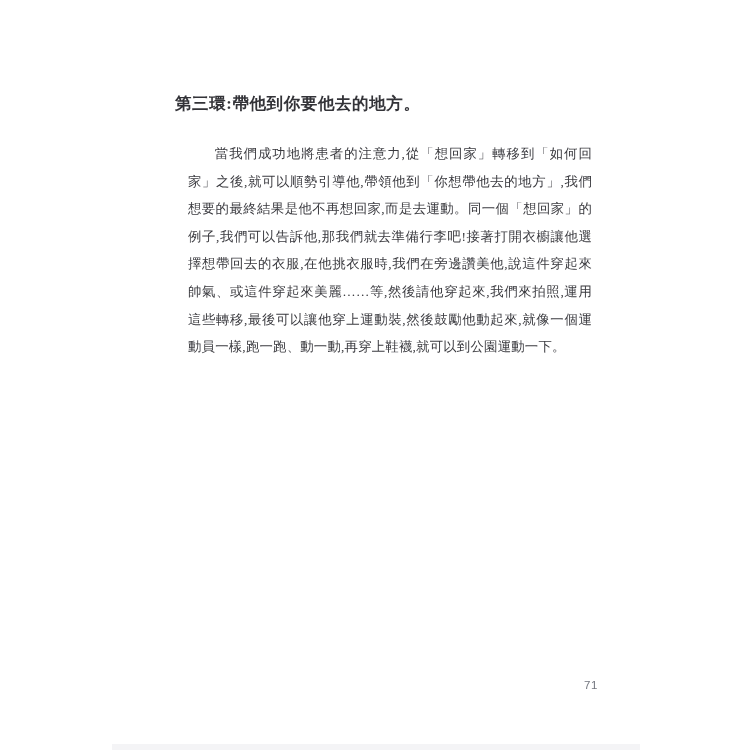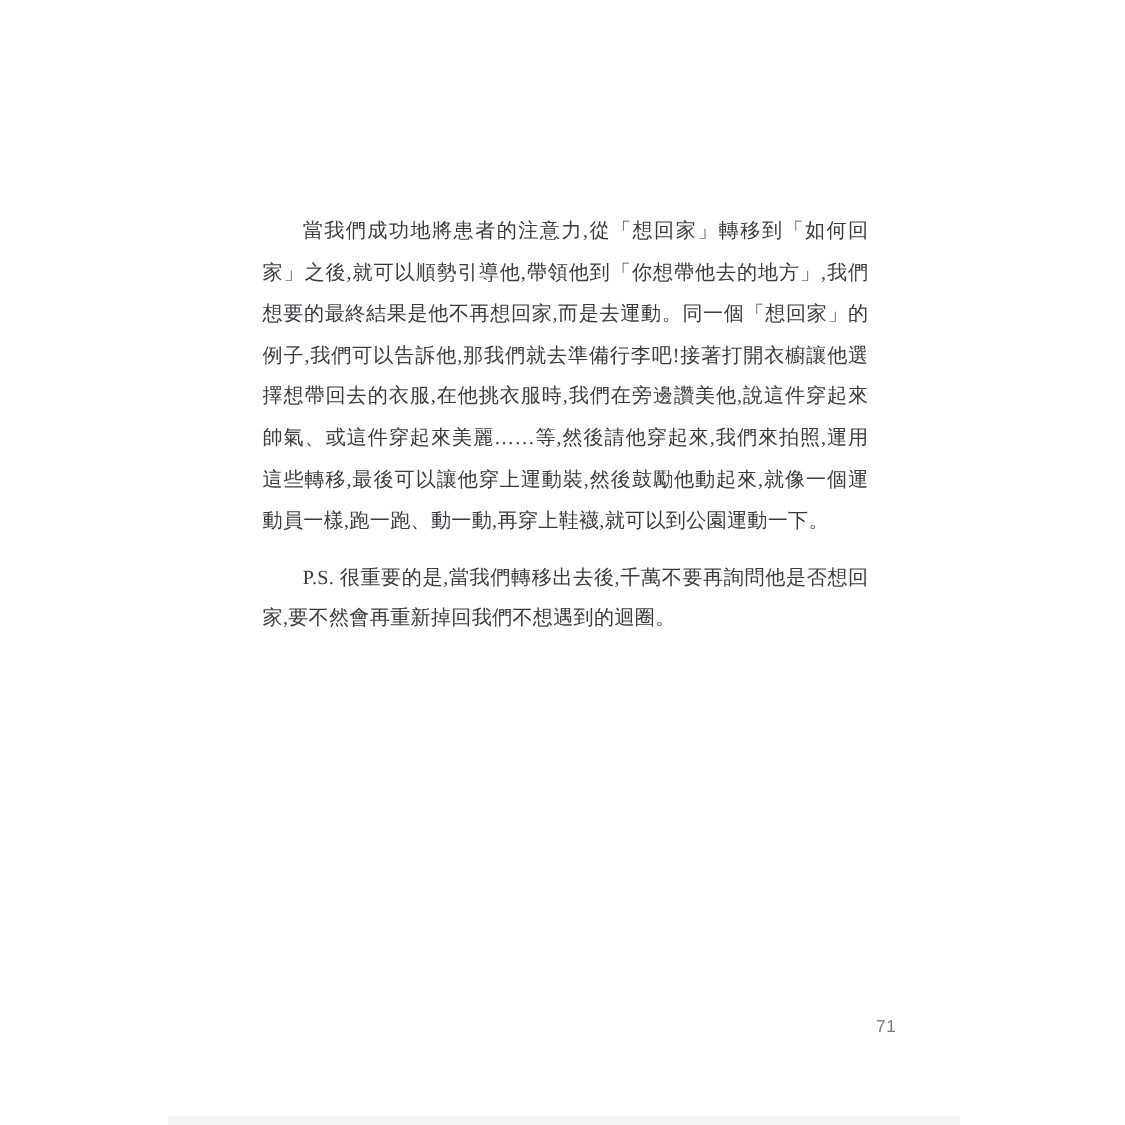--- a/index.html
+++ b/index.html
@@ -21,21 +21,21 @@
     top: 93px;
     margin: 0;
     font-size: 16.5px;
     font-weight: bold;
     letter-spacing: 0.6px;
     color: #333338;
     white-space: nowrap;
   }
   .body-text {
     position: absolute;
-    left: 175px;
+    left: 188px;
     top: 140px;
     width: 404px;
     font-size: 13.4px;
     line-height: 27.6px;
     text-align: justify;
     color: #3a3a3f;
     letter-spacing: 0.2px;
     word-break: break-all;
   }
   .body-text p {
@@ -61,23 +61,23 @@
     width: 528px;
     height: 6px;
     background: #f4f4f6;
   }
 </style>
 </head>
 <body>
 
 <div class="sheet">
 
+  <h1 class="heading">第三環:帶他到你要他去的地方。</h1>
 
   <div class="body-text">
     <p>當我們成功地將患者的注意力,從「想回家」轉移到「如何回家」之後,就可以順勢引導他,帶領他到「你想帶他去的地方」,我們想要的最終結果是他不再想回家,而是去運動。同一個「想回家」的例子,我們可以告訴他,那我們就去準備行李吧!接著打開衣櫥讓他選擇想帶回去的衣服,在他挑衣服時,我們在旁邊讚美他,說這件穿起來帥氣、或這件穿起來美麗……等,然後請他穿起來,我們來拍照,運用這些轉移,最後可以讓他穿上運動裝,然後鼓勵他動起來,就像一個運動員一樣,跑一跑、動一動,再穿上鞋襪,就可以到公園運動一下。</p>
-    <p>P.S. 很重要的是,當我們轉移出去後,千萬不要再詢問他是否想回家,要不然會再重新掉回我們不想遇到的迴圈。</p>
   </div>
 
   <div class="page-number">71</div>
 
   <div class="edge-strip"></div>
 
 </div>
 
 </body></html>

